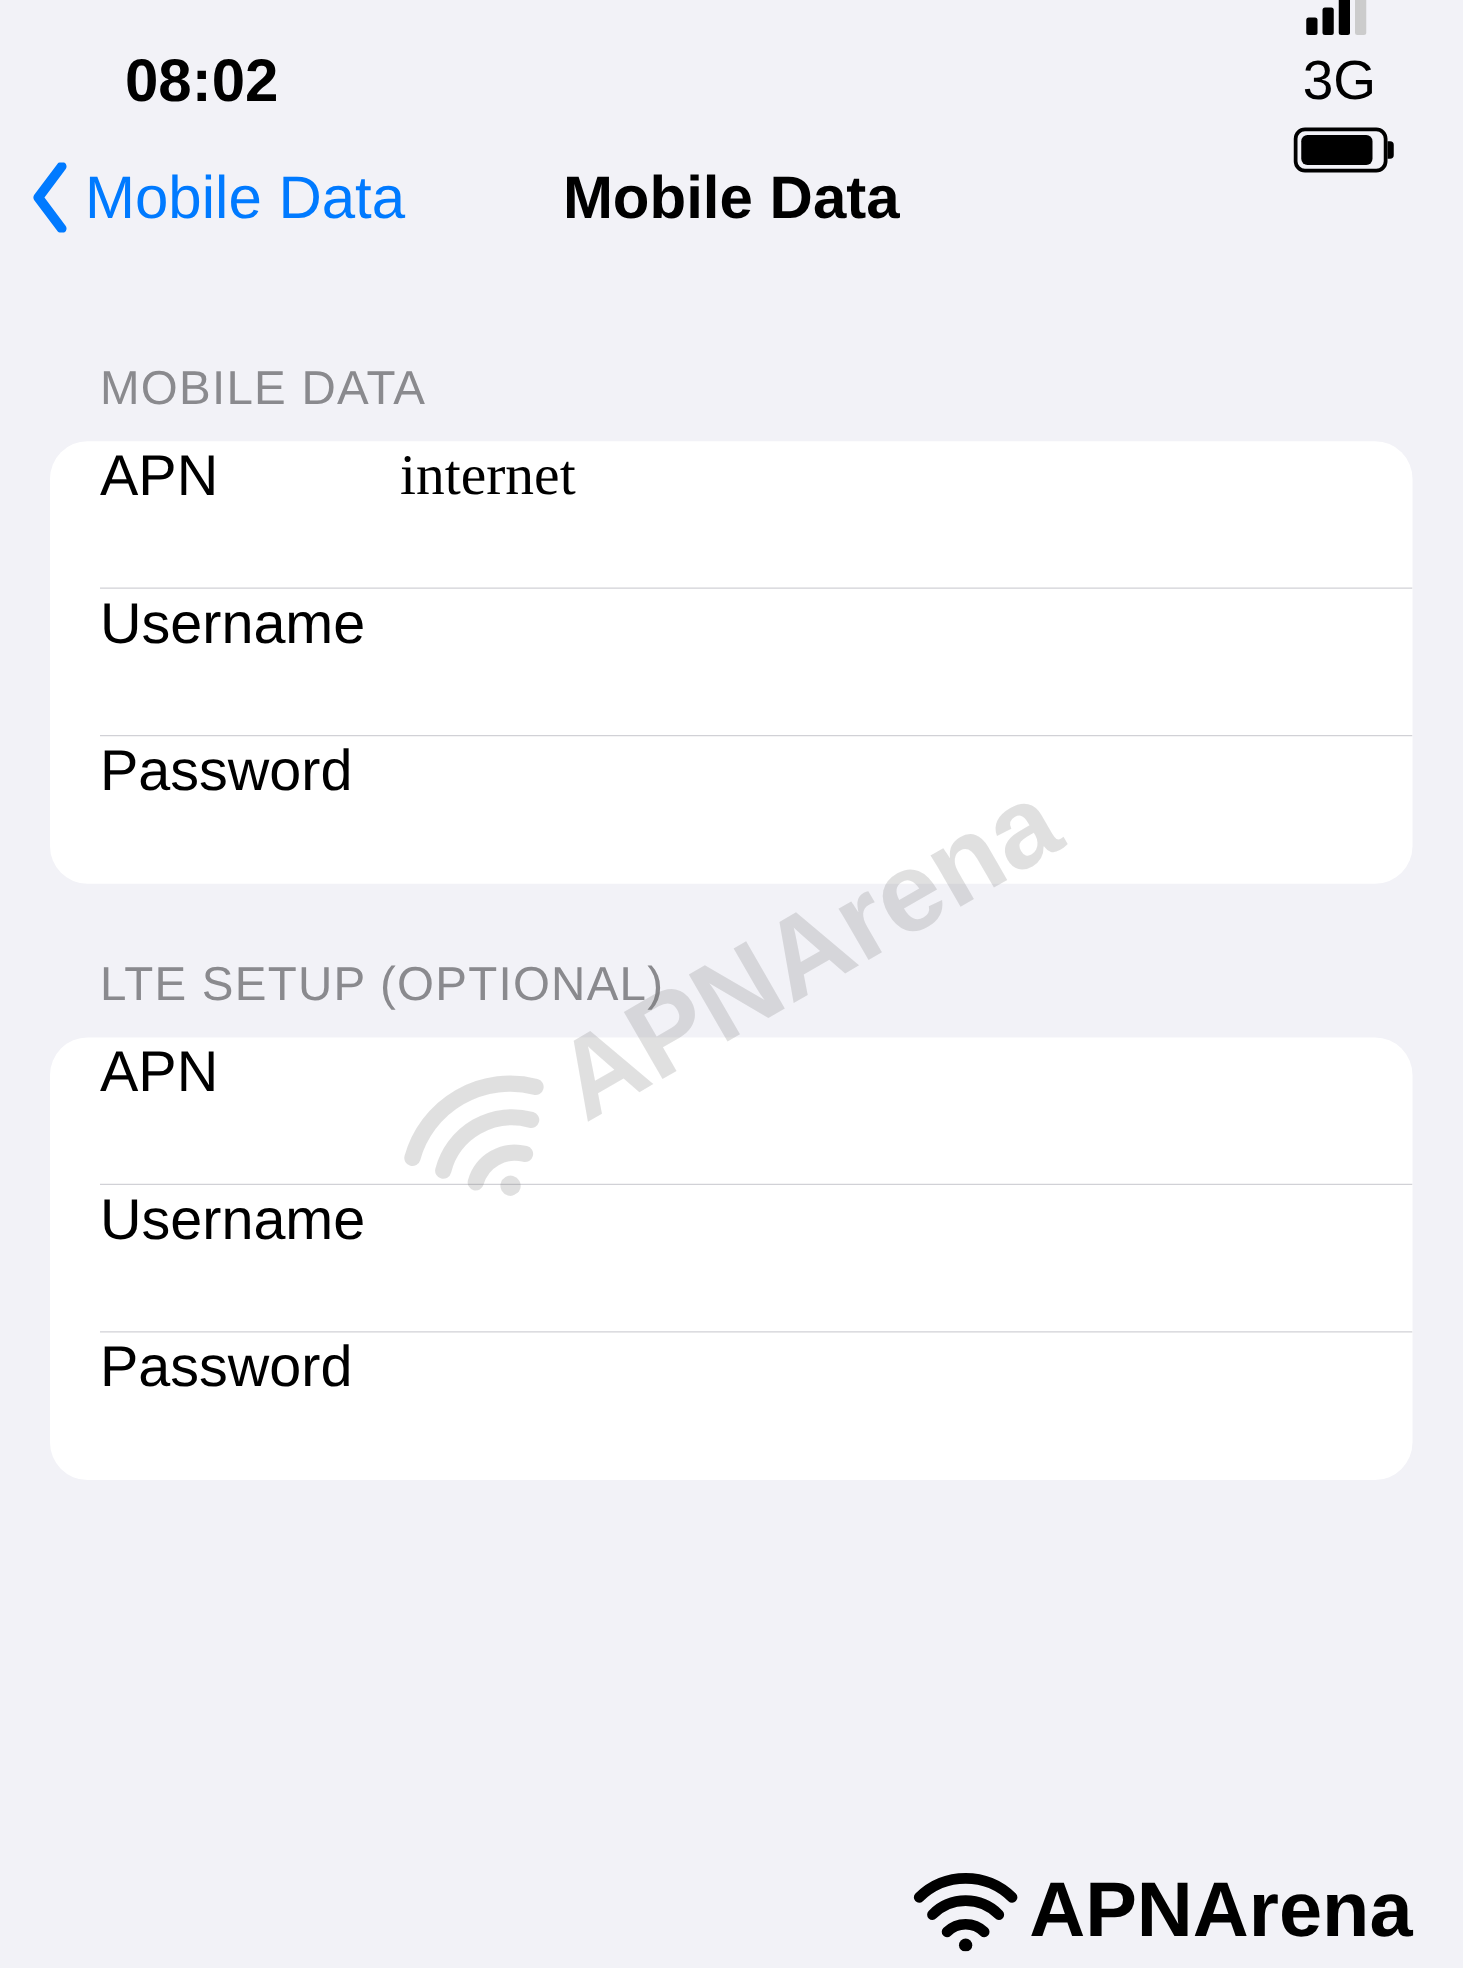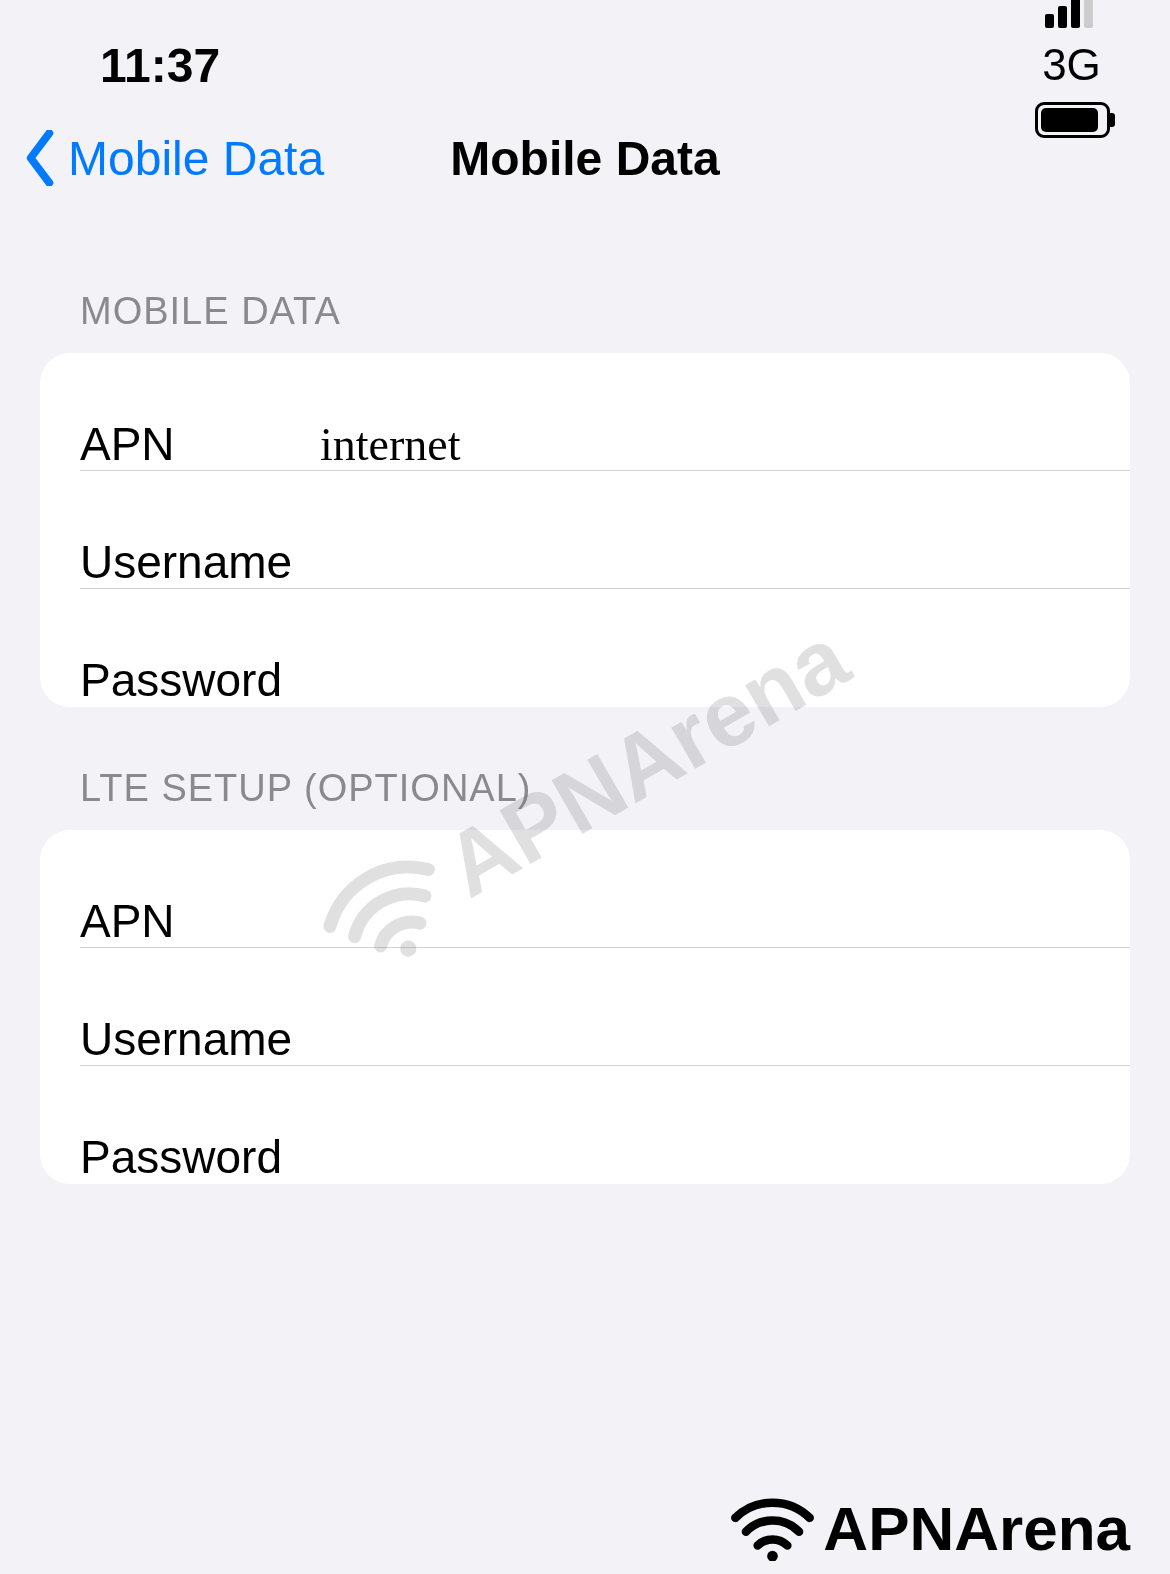--- a/index.html
+++ b/index.html
@@ -124,21 +124,21 @@
       letter-spacing: 1px;
     }
     .section-group {
       background: #fff;
       margin: 0 40px;
       border-radius: 30px;
       overflow: hidden;
     }
     .field-row {
       display: flex;
-      align-items: flex-end;
+      align-items: flex-start;
       padding: 0 40px;
       height: 118px;
       position: relative;
     }
     .field-row:not(:last-child)::after {
       content: '';
       position: absolute;
       bottom: 0;
       left: 40px;
       right: 0;
@@ -195,21 +195,21 @@
     }
     .watermark-bottom .wm-text {
       font-size: 62px;
       font-weight: 700;
     }
   </style>
 </head>
 <body>
 
 <div class="status-bar">
-  <div class="status-time">11:37</div>
+  <div class="status-time">08:02</div>
   <div class="status-right">
     <div class="signal-bars">
       <div class="signal-bar b1"></div>
       <div class="signal-bar b2"></div>
       <div class="signal-bar b3"></div>
       <div class="signal-bar b4"></div>
     </div>
     <div class="network-type">3G</div>
     <div class="battery">
       <div class="battery-fill"></div>

